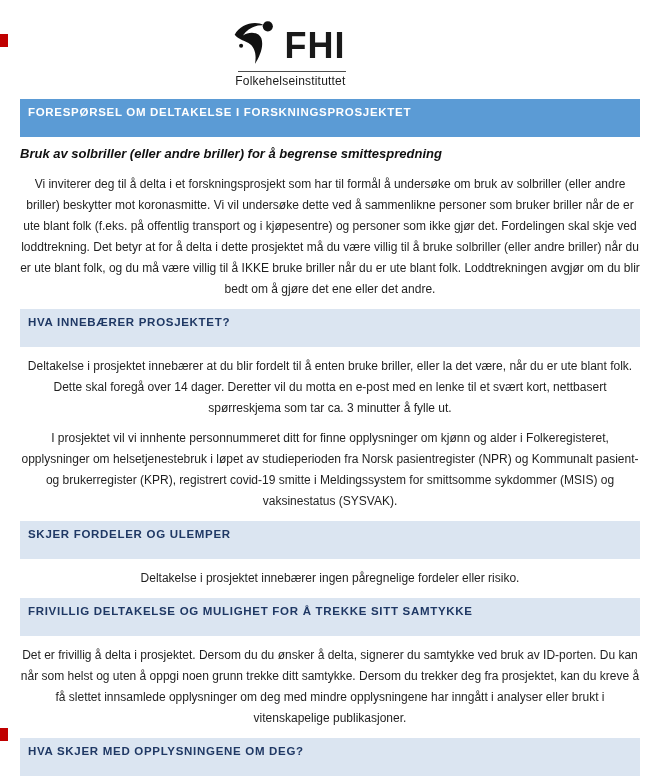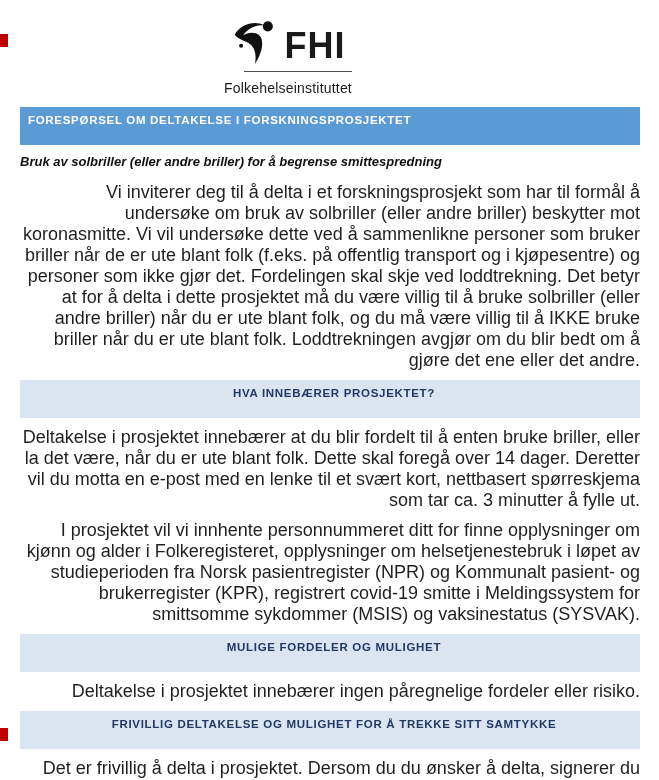--- a/index.html
+++ b/index.html
@@ -52,23 +52,23 @@
     padding-bottom:2px;
   }
   .logo-rule{
     width:108px;
     height:1px;
     background:#4d4d4d;
     margin-top:5px;
     align-self:flex-end;
   }
   .logo-sub{
-    font-size:14px;
+    font-size:12px;
     color:#1a1a1a;
-    margin-top:8px;
+    margin-top:2px;
     letter-spacing:0.2px;
     align-self:flex-end;
   }
 
   .content{
     width:620px;
     margin:0 auto 0 20px;
   }
   .band{
     height:38px;
@@ -90,27 +90,27 @@
     color:var(--section-band-fg);
   }
   .doc-subtitle{
     margin-top:9px;
     font-size:13px;
     font-weight:700;
     font-style:italic;
     color:#111111;
   }
   p.body-par{
-    font-size:18px;
+    font-size:12px;
     line-height:21px;
     color:var(--body-fg);
-    text-align:right;
+    text-align:center;
   }
   .mt-lg{margin-top:13px;}
-  .mt-md{margin-top:9px;text-align:center;}
+  .mt-md{margin-top:9px;}
 </style>
 </head>
 <body>
 
 <div class="page">
 
   <div class="edge-mark top"></div>
   <div class="edge-mark bottom"></div>
 
   <header class="logo-block">
@@ -136,21 +136,21 @@
     <div class="band main">FORESPØRSEL OM DELTAKELSE I FORSKNINGSPROSJEKTET</div>
 
     <div class="doc-subtitle">Bruk av solbriller (eller andre briller) for å begrense smittespredning</div>
 
     <p class="body-par mt-lg">Vi inviterer deg til å delta i et forskningsprosjekt som har til formål å undersøke om bruk av solbriller (eller andre briller) beskytter mot koronasmitte. Vi vil undersøke dette ved å sammenlikne personer som bruker briller når de er ute blant folk (f.eks. på offentlig transport og i kjøpesentre) og personer som ikke gjør det. Fordelingen skal skje ved loddtrekning. Det betyr at for å delta i dette prosjektet må du være villig til å bruke solbriller (eller andre briller) når du er ute blant folk, og du må være villig til å IKKE bruke briller når du er ute blant folk. Loddtrekningen avgjør om du blir bedt om å gjøre det ene eller det andre.</p>
 
     <div class="band section mt-md">HVA INNEBÆRER PROSJEKTET?</div>
     <p class="body-par mt-md">Deltakelse i prosjektet innebærer at du blir fordelt til å enten bruke briller, eller la det være, når du er ute blant folk. Dette skal foregå over 14 dager. Deretter vil du motta en e-post med en lenke til et svært kort, nettbasert spørreskjema som tar ca. 3 minutter å fylle ut.</p>
     <p class="body-par mt-md">I prosjektet vil vi innhente personnummeret ditt for finne opplysninger om kjønn og alder i Folkeregisteret, opplysninger om helsetjenestebruk i løpet av studieperioden fra Norsk pasientregister (NPR) og Kommunalt pasient- og brukerregister (KPR), registrert covid-19 smitte i Meldingssystem for smittsomme sykdommer (MSIS) og vaksinestatus (SYSVAK).</p>
 
-    <div class="band section mt-md">MULIGE FORDELER OG MULIGHET</div>
+    <div class="band section mt-md">SKJER FORDELER OG ULEMPER</div>
     <p class="body-par mt-md">Deltakelse i prosjektet innebærer ingen påregnelige fordeler eller risiko.</p>
 
     <div class="band section mt-md">FRIVILLIG DELTAKELSE OG MULIGHET FOR Å TREKKE SITT SAMTYKKE</div>
     <p class="body-par mt-md">Det er frivillig å delta i prosjektet. Dersom du du ønsker å delta, signerer du samtykke ved bruk av ID-porten. Du kan når som helst og uten å oppgi noen grunn trekke ditt samtykke. Dersom du trekker deg fra prosjektet, kan du kreve å få slettet innsamlede opplysninger om deg med mindre opplysningene har inngått i analyser eller brukt i vitenskapelige publikasjoner.</p>
 
     <div class="band section mt-md">HVA SKJER MED OPPLYSNINGENE OM DEG?</div>
 
   </div>
 </div>
 

